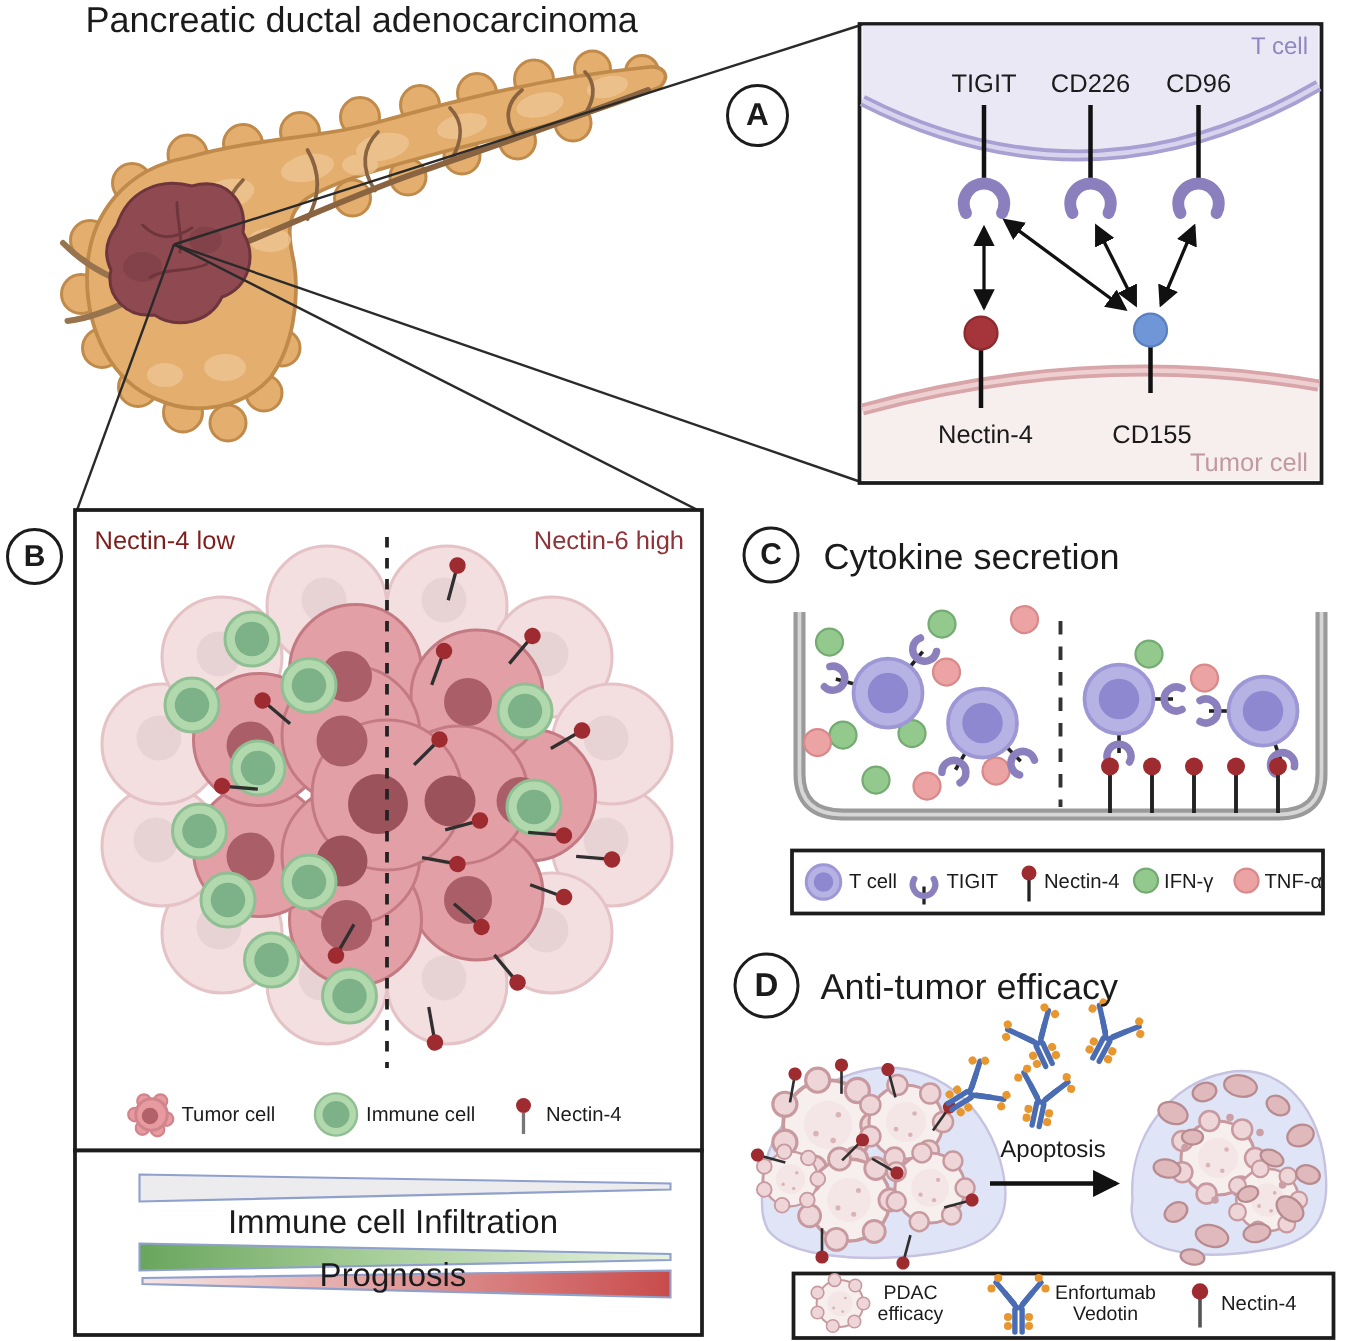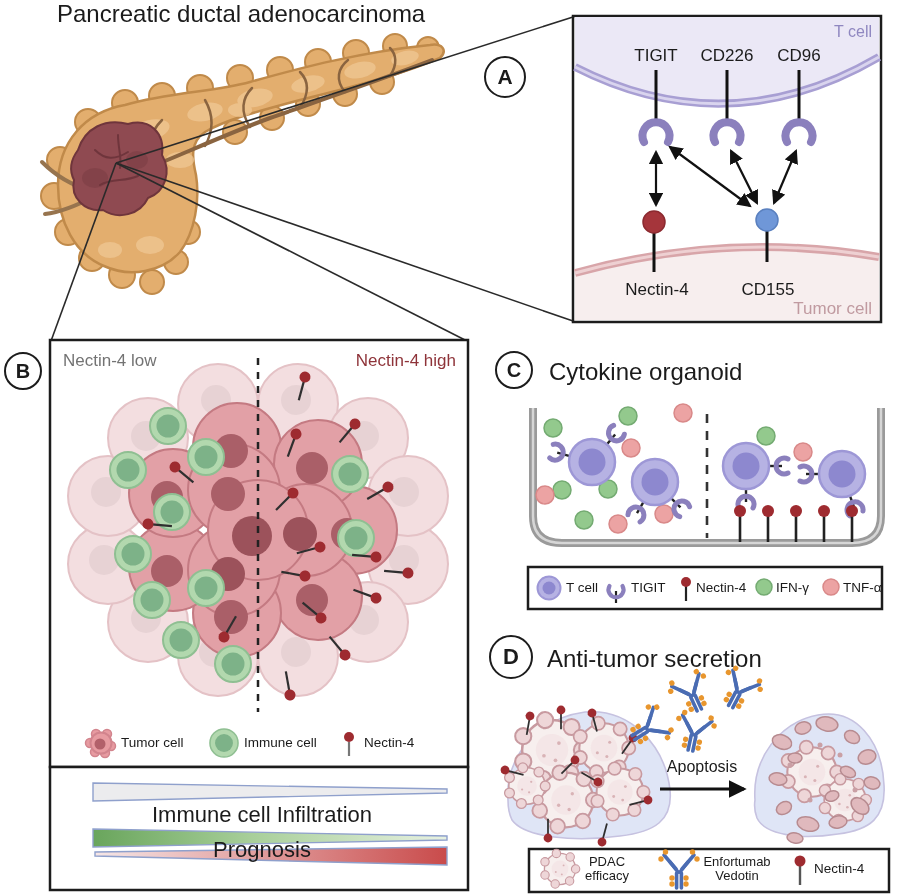--- a/index.html
+++ b/index.html
@@ -5,21 +5,21 @@
   html,body{margin:0;padding:0}
   body{width:900px;height:894px;position:relative;background:#fff;
        font-family:"Liberation Sans",sans-serif;color:#1b1b1b;overflow:hidden}
   svg{position:absolute;left:0;top:0}
   .abs{position:absolute;white-space:nowrap;line-height:1.05}
   .ctr{transform:translateX(-50%)}
   .rt{transform:translateX(-100%)}
   .circ{position:absolute;border:2.2px solid #1c1c1c;border-radius:50%;background:#fff;
         display:flex;align-items:center;justify-content:center;font-weight:bold;box-sizing:border-box}
   .f20{font-size:24px}.f18{font-size:22px}.f17{font-size:17px}.f16{font-size:16px}.f13{font-size:13.5px}.f12{font-size:13px}
-  .tpurple{color:#8f87c0}.tpink{color:#c09aa0}.tblue{color:#737373}.tred{color:#8e3339}
+  .tpurple{color:#8f87c0}.tpink{color:#c09aa0}.tblue{color:#7f1d1d}.tred{color:#8e3339}
   .lh2{line-height:14px;text-align:center;transform:translateX(-50%)}
 </style>
 </head>
 <body>
 
 <svg width="900" height="894" viewBox="0 0 900 894">
 <defs>
   <marker id="ah" viewBox="0 0 10 10" refX="8.5" refY="5" markerWidth="6.5" markerHeight="6.5" orient="auto-start-reverse">
     <path d="M0,0 L10,5 L0,10 z" fill="#111"></path>
   </marker>
@@ -488,35 +488,35 @@
 <div class="abs f16 tpurple rt" style="left:872px;top:24px">T cell</div>
 <div class="abs f17 ctr" style="left:656px;top:47px">TIGIT</div>
 <div class="abs f17 ctr" style="left:727px;top:47px">CD226</div>
 <div class="abs f17 ctr" style="left:799px;top:47px">CD96</div>
 <div class="abs f17 ctr" style="left:657px;top:281px">Nectin-4</div>
 <div class="abs f17 ctr" style="left:768px;top:281px">CD155</div>
 <div class="abs f17 tpink rt" style="left:872px;top:300px">Tumor cell</div>
 
 <div class="circ" style="left:4px;top:352px;width:38px;height:38px;font-size:20px">B</div>
 <div class="abs f17 tblue" style="left:63px;top:352px">Nectin-4 low</div>
-<div class="abs f17 tred rt" style="left:456px;top:352px">Nectin-4 high</div>
+<div class="abs f17 tred rt" style="left:456px;top:352px">Nectin-6 high</div>
 <div class="abs f13" style="left:121px;top:736px">Tumor cell</div>
 <div class="abs f13" style="left:244px;top:736px">Immune cell</div>
 <div class="abs f13" style="left:364px;top:736px">Nectin-4</div>
 <div class="abs f18 ctr" style="left:262px;top:803px">Immune cell Infiltration</div>
 <div class="abs f18 ctr" style="left:262px;top:838px">Prognosis</div>
 
 <div class="circ" style="left:495px;top:351px;width:38px;height:38px;font-size:20px">C</div>
-<div class="abs f20" style="left:549px;top:359px">Cytokine organoid</div>
+<div class="abs f20" style="left:549px;top:359px">Cytokine secretion</div>
 <div class="abs f13" style="left:566px;top:581px">T cell</div>
 <div class="abs f13" style="left:631px;top:581px">TIGIT</div>
 <div class="abs f13" style="left:696px;top:581px">Nectin-4</div>
 <div class="abs f13" style="left:776px;top:581px">IFN-γ</div>
 <div class="abs f13" style="left:843px;top:581px">TNF-α</div>
 
 <div class="circ" style="left:489px;top:635px;width:44px;height:44px;font-size:22px">D</div>
-<div class="abs f20" style="left:547px;top:646px">Anti-tumor secretion</div>
+<div class="abs f20" style="left:547px;top:646px">Anti-tumor efficacy</div>
 <div class="abs f16 ctr" style="left:702px;top:759px">Apoptosis</div>
 <div class="abs f12 lh2" style="left:607px;top:855px">PDAC</div>
 <div class="abs f12 lh2" style="left:607px;top:869px">efficacy</div>
 <div class="abs f12 lh2" style="left:737px;top:855px">Enfortumab</div>
 <div class="abs f12 lh2" style="left:737px;top:869px">Vedotin</div>
 <div class="abs f13" style="left:814px;top:862px">Nectin-4</div>
 
 </body></html>

